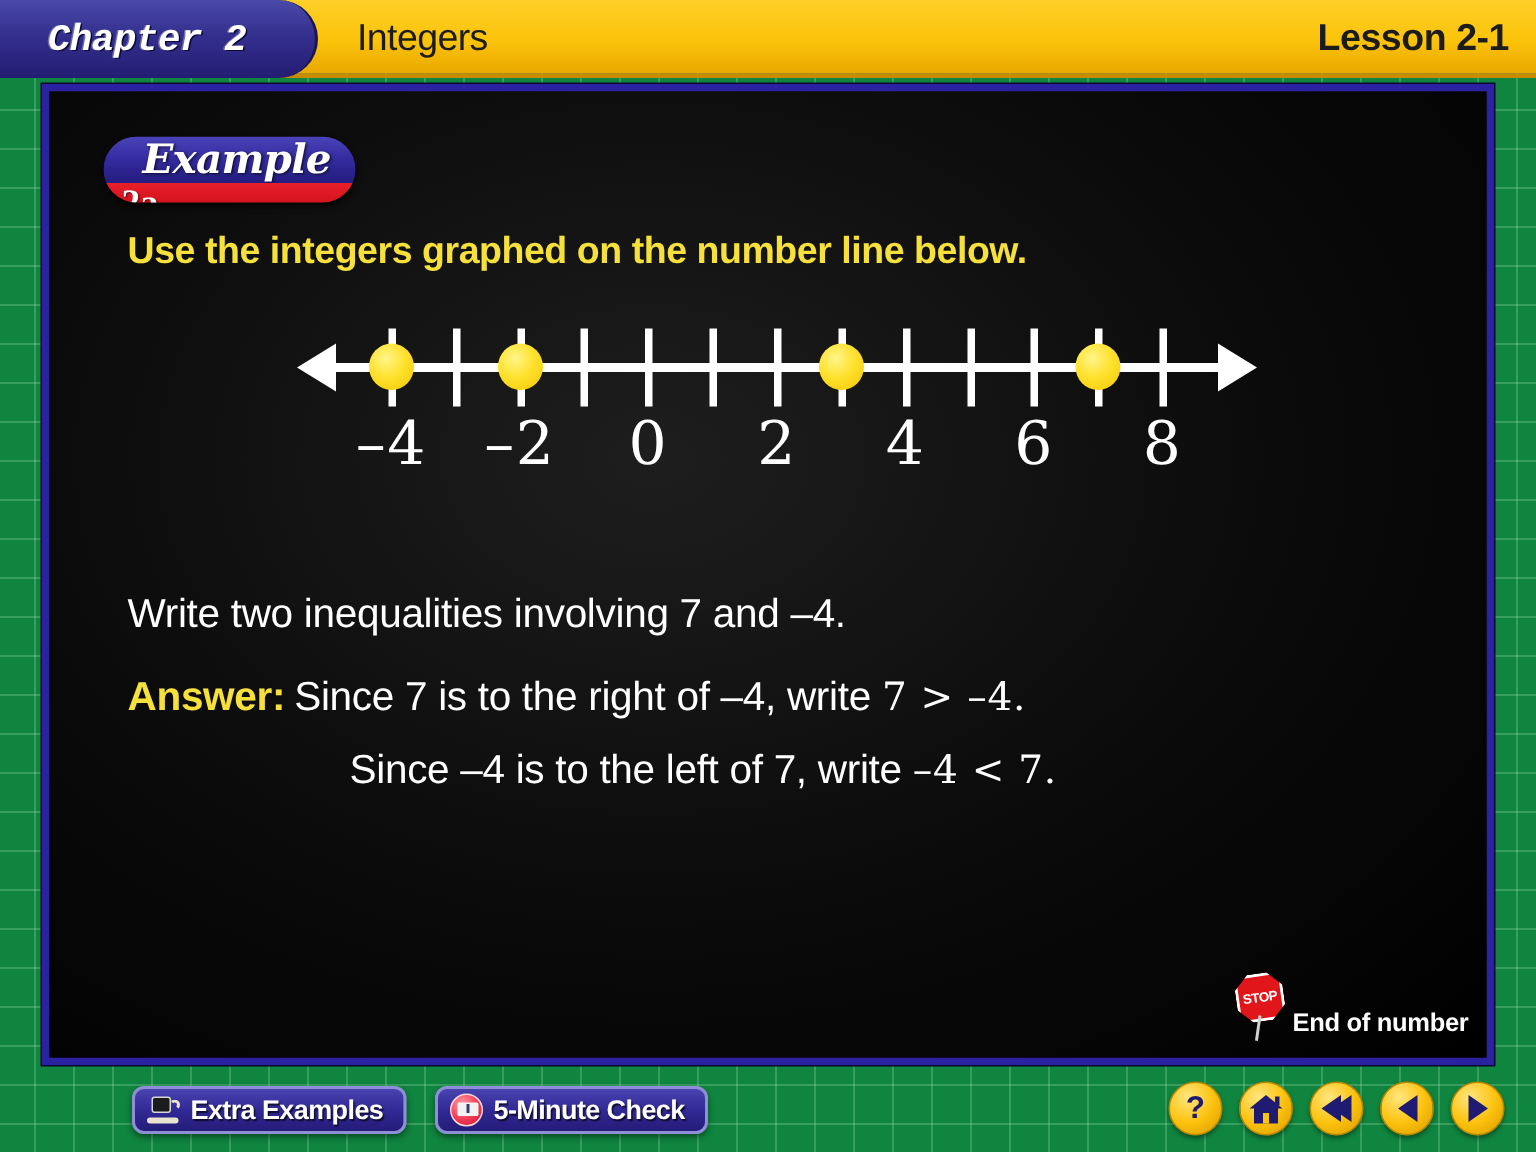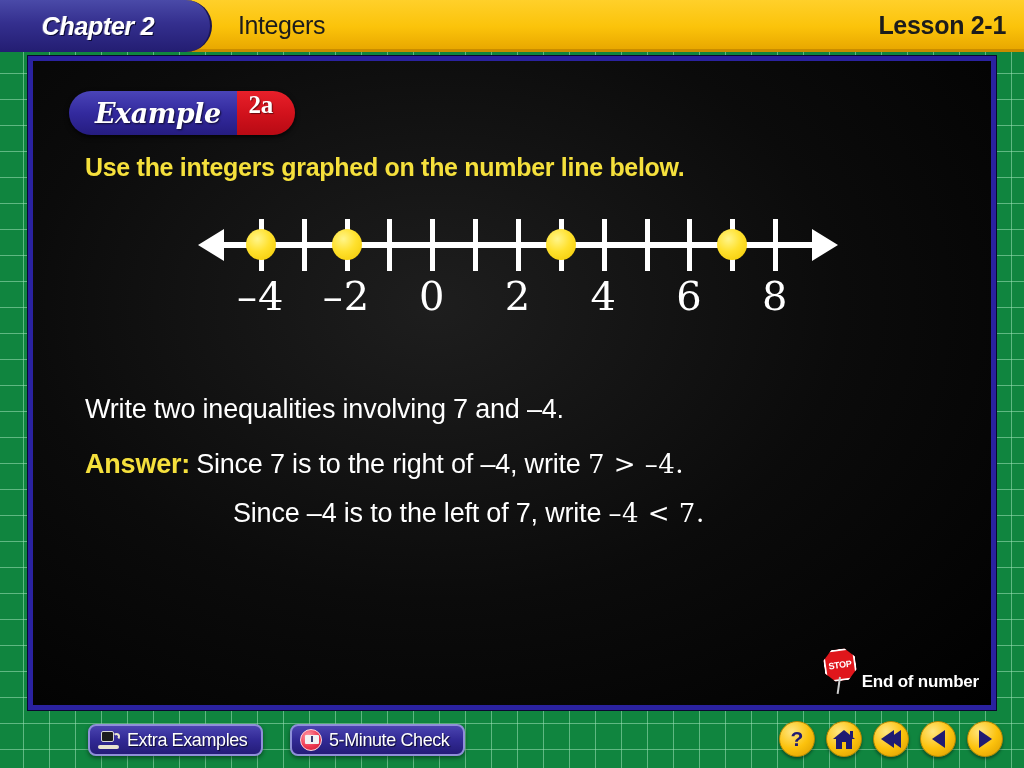--- a/index.html
+++ b/index.html
@@ -29,20 +29,21 @@
     border-bottom:3px solid #c98c00;
     z-index:20;
   }
   #chapter-tab {
     position:absolute; left:0; top:0; width:212px; height:52px;
     background:linear-gradient(to bottom,#4a4aa8 0%,#342f8e 45%,#231d72 100%);
     border-radius:0 34px 34px 0;
     border-right:2px solid #1a1550;
     display:flex; align-items:center; justify-content:center;
     padding-right:14px;
+    font-family:Liberation Mono, monospace;
   }
   #chapter-tab .lbl {
     color:#ffffff; font-size:25px; font-weight:bold;
     font-style:italic; letter-spacing:-0.3px;
     text-shadow:1px 1px 0 #0c0a35, -1px 0 0 rgba(255,255,255,.3);
   }
   #header-topic {
     position:absolute; left:238px; top:11px;
     color:#1c1c1c; font-size:25px; font-weight:normal;
     letter-spacing:-0.4px;
@@ -67,20 +68,21 @@
     background:radial-gradient(ellipse at 42% 38%, #1e1e1e 0%, #0b0b0b 52%, #000 100%);
     overflow:hidden;
   }
 
   
   #example-badge {
     position:absolute; left:36px; top:30px;
     height:44px; display:flex; align-items:stretch;
     border-radius:22px; overflow:hidden;
     box-shadow:0 2px 5px rgba(0,0,0,.8);
+    flex-direction:column;
   }
   #example-badge .blue {
     background:linear-gradient(to bottom,#4a44b8 0%,#332a9e 50%,#251c80 100%);
     display:flex; align-items:center;
     padding:0 16px 0 26px;
   }
   #example-badge .blue span {
     color:#fff; font-size:27px; font-weight:bold; font-style:italic;
     font-family:"DejaVu Serif", serif;
     letter-spacing:-0.5px;
@@ -191,21 +193,21 @@
   .pill-btn {
     position:absolute; top:14px; height:32px;
     background:linear-gradient(to bottom,#4a44b0 0%,#322a96 48%,#241c78 100%);
     border:2px solid #8f8fd8;
     border-radius:8px;
     display:flex; align-items:center; gap:7px;
     padding:0 14px 0 8px;
     box-shadow:0 2px 4px rgba(0,0,0,.45);
   }
   .pill-btn .lbl {
-    color:#fff; font-size:18px; font-weight:normal; letter-spacing:-0.4px;
+    color:#fff; font-size:18px; font-weight:bold; letter-spacing:-0.4px;
     text-shadow:1px 1px 1px rgba(0,0,0,.7);
   }
   #btn-extra-examples { left:88px; }
   #btn-5min-check     { left:290px; }
 
   .ico-projector {
     width:22px; height:20px; position:relative; flex:0 0 auto;
   }
   .ico-projector .body {
     position:absolute; left:3px; top:1px; width:13px; height:11px;

